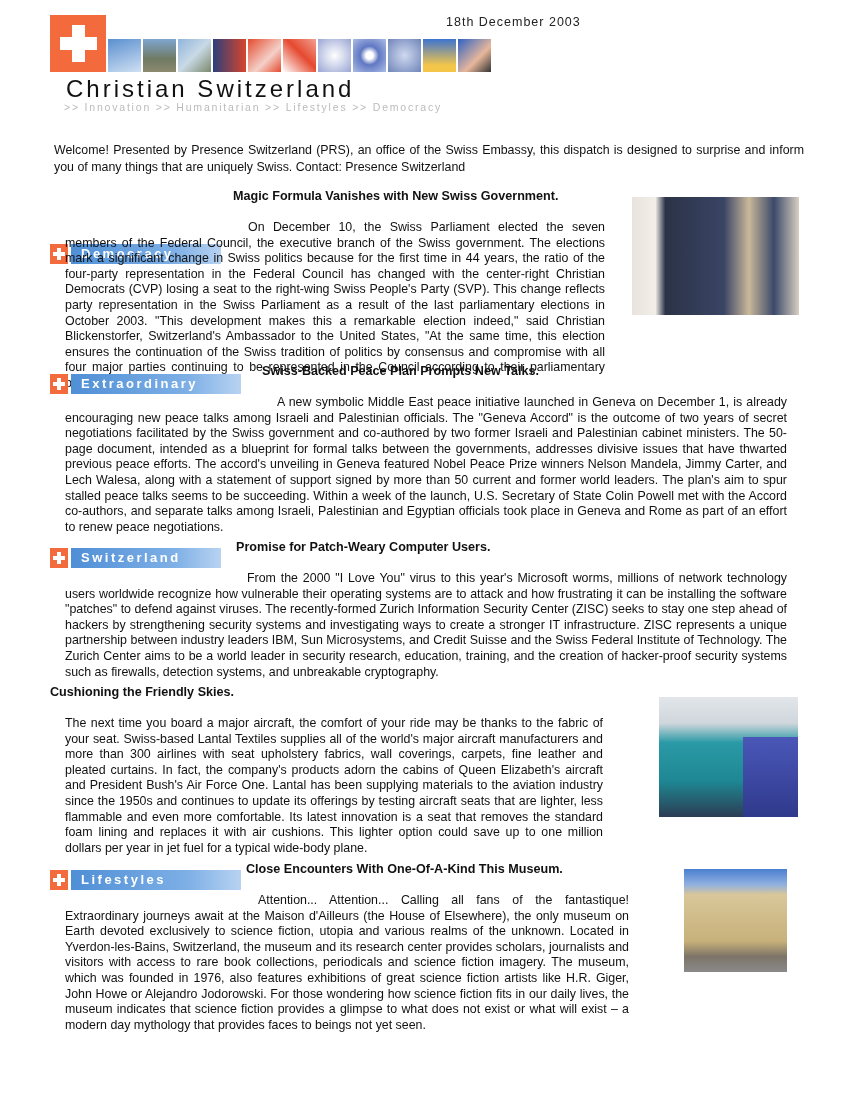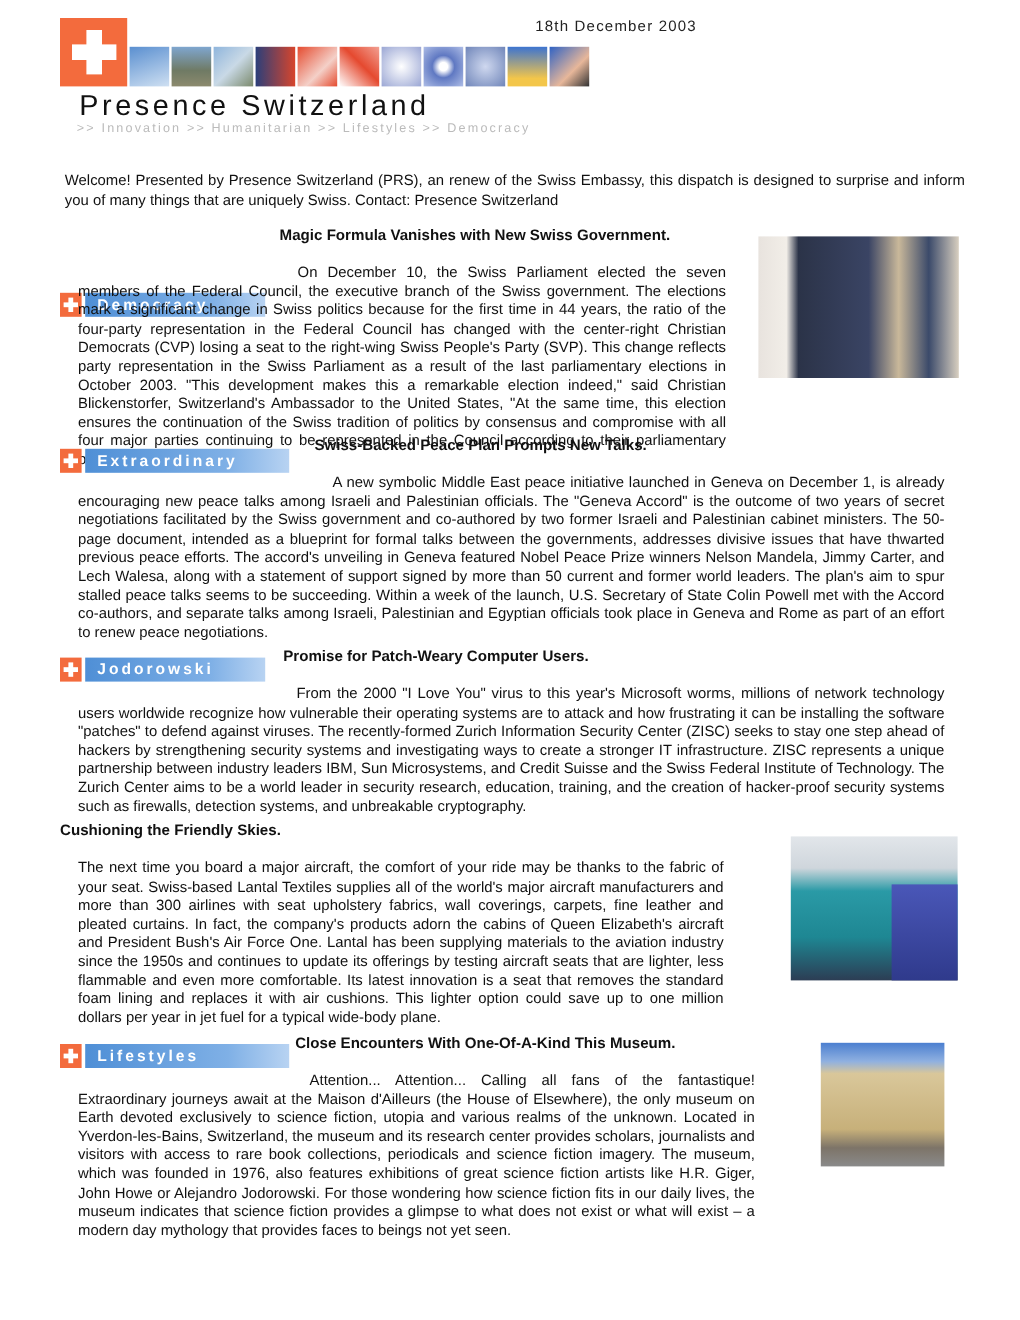--- a/index.html
+++ b/index.html
@@ -38,24 +38,24 @@
   <div style="background:linear-gradient(135deg,#8fb5dc,#c9d9e6 50%,#7b8a6c);"></div>
   <div style="background:linear-gradient(90deg,#2b3f7a,#d8452c);"></div>
   <div style="background:linear-gradient(135deg,#e54b2f,#f4d0c8 60%,#e54b2f);"></div>
   <div style="background:linear-gradient(45deg,#ffffff,#e5492f 55%,#f2a092);"></div>
   <div style="background:radial-gradient(circle,#ffffff,#9aa6d4);"></div>
   <div style="background:radial-gradient(circle,#ffffff 15%,#5f78c2 40%,#aebde6);"></div>
   <div style="background:radial-gradient(circle,#cfd8ef,#6f85b9);"></div>
   <div style="background:linear-gradient(180deg,#3d74d0,#f3c64a 80%);"></div>
   <div style="background:linear-gradient(135deg,#2f62c4,#e7b79a 60%,#333);"></div>
 </div>
-<div class="abs masthead">Presence Switzerland</div>
+<div class="abs masthead">Christian Switzerland</div>
 <div class="abs navline">&gt;&gt; Innovation &gt;&gt; Humanitarian &gt;&gt; Lifestyles &gt;&gt; Democracy</div>
 
-<div class="abs welcome">Welcome! Presented by Presence Switzerland (PRS), an renew of the Swiss Embassy, this dispatch is designed to surprise and inform you of many things that are uniquely Swiss. Contact: Presence Switzerland</div>
+<div class="abs welcome">Welcome! Presented by Presence Switzerland (PRS), an office of the Swiss Embassy, this dispatch is designed to surprise and inform you of many things that are uniquely Swiss. Contact: Presence Switzerland</div>
 
 <div class="tag" style="left:50px;top:200px;margin-top:44px;">
   <div class="sq"></div>
   <div class="lbl" style="width:140px;">Democracy</div>
 </div>
 <div class="photo" style="left:632px;top:197px;width:167px;height:118px;background:linear-gradient(90deg,#e8e3de 0,#f2eee8 14%,#2b3348 20%,#3a4464 55%,#c9b89a 70%,#3b4a6a 85%,#d8cfc0);"></div>
 <div class="abs headline" style="left:233px;top:189px;">Magic Formula Vanishes with New Swiss Government.</div>
 <div class="article" style="left:50px;top:205px;width:570px;text-indent:183px;">
   <p>On December 10, the Swiss Parliament elected the seven members of the Federal Council, the executive branch of the Swiss government. The elections mark a significant change in Swiss politics because for the first time in 44 years, the ratio of the four-party representation in the Federal Council has changed with the center-right Christian Democrats (CVP) losing a seat to the right-wing Swiss People's Party (SVP). This change reflects party representation in the Swiss Parliament as a result of the last parliamentary elections in October 2003. "This development makes this a remarkable election indeed," said Christian Blickenstorfer, Switzerland's Ambassador to the United States, "At the same time, this election ensures the continuation of the Swiss tradition of politics by consensus and compromise with all four major parties continuing to be represented in the Council according to their parliamentary power."</p>
 </div>
@@ -64,21 +64,21 @@
   <div class="sq"></div>
   <div class="lbl" style="width:160px;">Extraordinary</div>
 </div>
 <div class="abs headline" style="left:262px;top:364px;">Swiss-Backed Peace Plan Prompts New Talks.</div>
 <div class="article" style="left:50px;top:380px;width:752px;text-indent:212px;">
   <p>A new symbolic Middle East peace initiative launched in Geneva on December 1, is already encouraging new peace talks among Israeli and Palestinian officials. The "Geneva Accord" is the outcome of two years of secret negotiations facilitated by the Swiss government and co-authored by two former Israeli and Palestinian cabinet ministers. The 50-page document, intended as a blueprint for formal talks between the governments, addresses divisive issues that have thwarted previous peace efforts. The accord's unveiling in Geneva featured Nobel Peace Prize winners Nelson Mandela, Jimmy Carter, and Lech Walesa, along with a statement of support signed by more than 50 current and former world leaders. The plan's aim to spur stalled peace talks seems to be succeeding. Within a week of the launch, U.S. Secretary of State Colin Powell met with the Accord co-authors, and separate talks among Israeli, Palestinian and Egyptian officials took place in Geneva and Rome as part of an effort to renew peace negotiations.</p>
 </div>
 
 <div class="tag" style="left:50px;top:548px;">
   <div class="sq"></div>
-  <div class="lbl" style="width:140px;">Jodorowski</div>
+  <div class="lbl" style="width:140px;">Switzerland</div>
 </div>
 <div class="abs headline" style="left:236px;top:540px;">Promise for Patch-Weary Computer Users.</div>
 <div class="article" style="left:50px;top:556px;width:752px;text-indent:182px;">
   <p>From the 2000 "I Love You" virus to this year's Microsoft worms, millions of network technology users worldwide recognize how vulnerable their operating systems are to attack and how frustrating it can be installing the software "patches" to defend against viruses. The recently-formed Zurich Information Security Center (ZISC) seeks to stay one step ahead of hackers by strengthening security systems and investigating ways to create a stronger IT infrastructure. ZISC represents a unique partnership between industry leaders IBM, Sun Microsystems, and Credit Suisse and the Swiss Federal Institute of Technology. The Zurich Center aims to be a world leader in security research, education, training, and the creation of hacker-proof security systems such as firewalls, detection systems, and unbreakable cryptography.</p>
 </div>
 
 <div class="abs headline" style="left:50px;top:685px;">Cushioning the Friendly Skies.</div>
 <div class="photo" style="left:659px;top:697px;width:139px;height:120px;background:linear-gradient(180deg,#e2e6ea 0,#cfd6dc 22%,#2a9aa6 38%,#1e8793 70%,#2c3d54 100%);">
     <div style="position:absolute;right:0;top:40px;width:55px;height:80px;background:linear-gradient(180deg,#4a57b8,#2f3a8c);"></div>
   </div>

